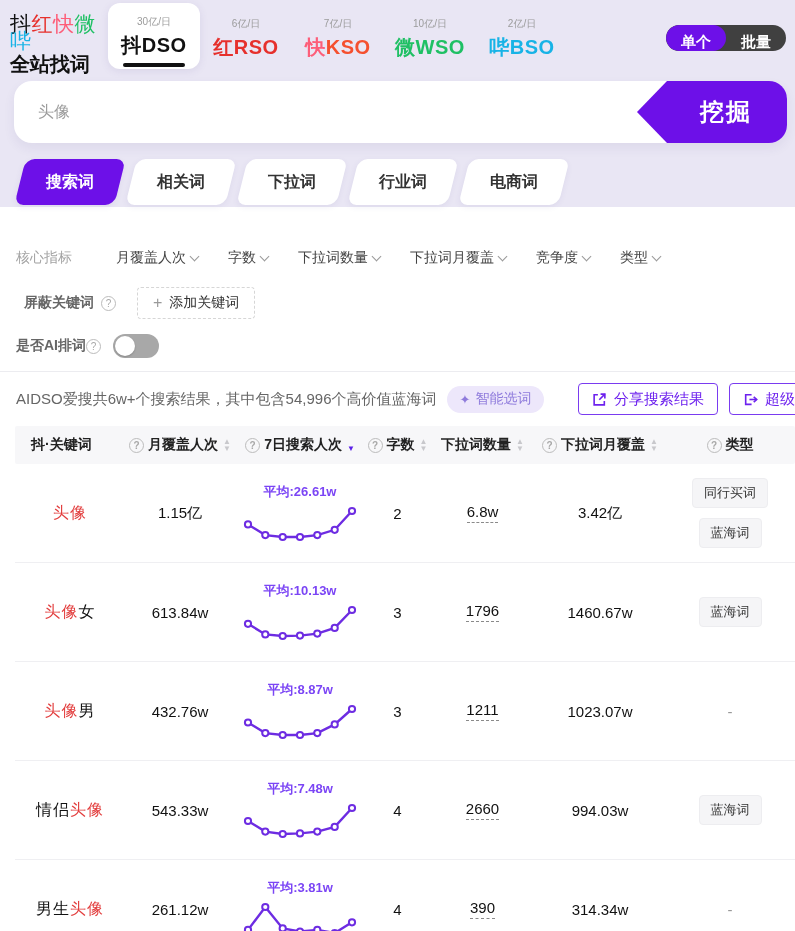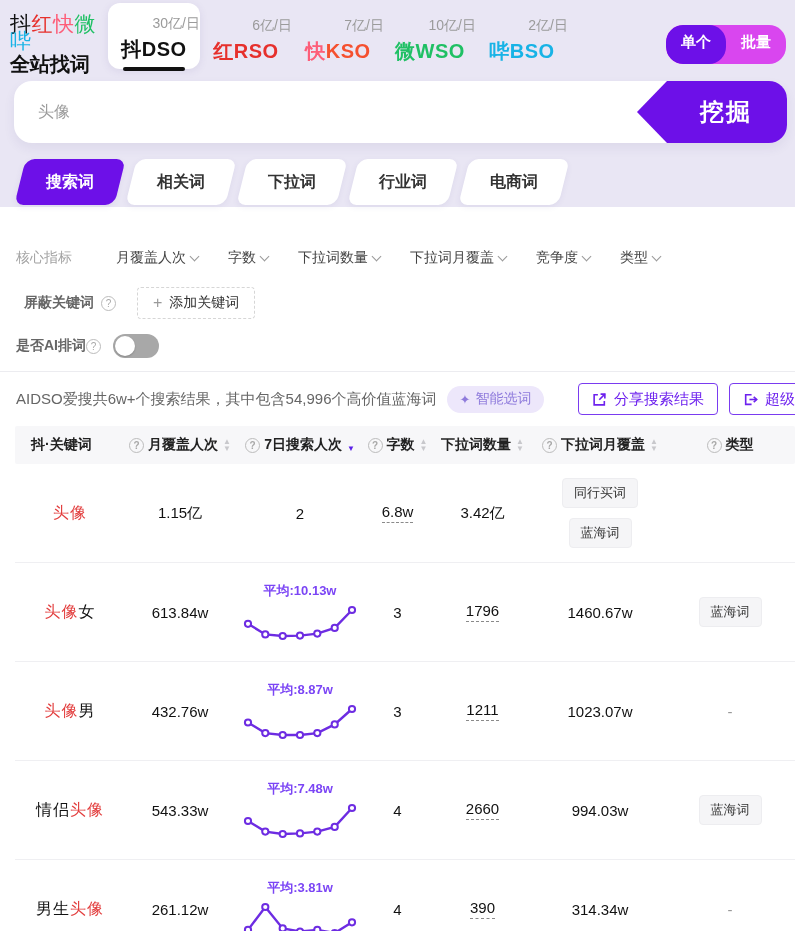--- a/index.html
+++ b/index.html
@@ -10,26 +10,26 @@
   .top { background: #e9e6f4; padding-bottom: 2px; }
 
   .topbar { display: flex; align-items: flex-start; height: 70px; padding: 0 6px 0 10px; }
   .brand { width: 98px; padding-top: 15px; }
   .brand-logo { font-size: 21px; font-weight: normal; letter-spacing: .5px; line-height: 17px; }
   .brand-sub { font-size: 20px; font-weight: 800; color: #111; margin-top: 2px; }
 
   .ptabs { display: flex; }
   .ptab { width: 92px; text-align: center; padding-top: 17px; height: 70px; cursor: pointer; }
   .ptab.active { background: #fff; border-radius: 12px; height: 66px; margin-top: 3px; padding-top: 12px; box-shadow: 0 2px 8px rgba(80,60,140,.10); }
-  .rate { font-size: 14px; color: #9b9b9b; text-align: right; }
+  .rate { font-size: 10px; color: #9b9b9b; }
   .pname { font-size: 20px; font-weight: 800; margin-top: 3px; letter-spacing: .5px; }
   .underbar { display: none; width: 62px; height: 4px; background: #111; border-radius: 2px; margin: 4px auto 0; }
   .ptab.active .underbar { display: block; }
 
-  .mode-toggle { margin-left: auto; margin-top: 25px; margin-right: 3px; display: flex; background: #d946ef; border-radius: 17px; height: 39px; overflow: hidden; justify-content: space-between; }
+  .mode-toggle { margin-left: auto; margin-top: 25px; margin-right: 3px; display: flex; background: #404040; border-radius: 17px; height: 26px; overflow: hidden; justify-content: space-between; }
   .mode { padding: 0 15px; line-height: 33px; color: #fff; font-size: 15px; font-weight: 600; cursor: pointer; }
   .mode.active { background: var(--accent); border-radius: 17px; }
 
   .search-row { position: relative; margin: 11px 8px 0 14px; height: 62px; }
   .search-box { position: absolute; inset: 0; background: #fff; border-radius: 18px; display: flex; align-items: center; padding-left: 24px; box-shadow: 0 5px 12px rgba(60,40,120,.07); }
   .search-value { color: #9b9b9b; font-size: 16px; }
   .dig-btn { position: absolute; right: 0; top: 0; height: 62px; width: 150px; background: var(--accent); border: none; border-radius: 0 18px 18px 0; clip-path: polygon(30px 0, 100% 0, 100% 100%, 30px 100%, 0 50%); color: #fff; font-size: 24px; font-weight: 800; padding-left: 34px; cursor: pointer; font-family: inherit; letter-spacing: 2px; }
 
   .word-tabs { display: flex; gap: 11px; margin: 16px 0 0 20px; height: 46px; }
   .wtab { width: 100px; height: 46px; background: #fff; transform: skewX(-14deg); border-radius: 9px; display: flex; align-items: center; justify-content: center; box-shadow: 0 2px 6px rgba(80,60,140,.08); cursor: pointer; }
@@ -284,20 +284,33 @@
     <span class="th-label">类型</span>
 
   </div>
         </div>
       <div id="tbody">
           <div class="trow">
     <div class="td kw">
               <span class="hl">头像</span>
             </div>
     <div class="td cov">1.15亿</div>
+    <div class="td trend-cell">
+      <span class="avg">平均:26.61w</span>
+      <svg class="spark" viewBox="0 0 120 40">
+                <polyline points="8.0,20.4 25.3,31.1 42.7,33.0 60.0,33.0 77.3,31.1 94.7,25.8 112.0,7.0" fill="none" stroke="#6d2ce2" stroke-width="2.4"></polyline>
+                <circle cx="8.0" cy="20.4" r="3.1" fill="#fff" stroke="#6d2ce2" stroke-width="2"></circle>
+                <circle cx="25.3" cy="31.1" r="3.1" fill="#fff" stroke="#6d2ce2" stroke-width="2"></circle>
+                <circle cx="42.7" cy="33.0" r="3.1" fill="#fff" stroke="#6d2ce2" stroke-width="2"></circle>
+                <circle cx="60.0" cy="33.0" r="3.1" fill="#fff" stroke="#6d2ce2" stroke-width="2"></circle>
+                <circle cx="77.3" cy="31.1" r="3.1" fill="#fff" stroke="#6d2ce2" stroke-width="2"></circle>
+                <circle cx="94.7" cy="25.8" r="3.1" fill="#fff" stroke="#6d2ce2" stroke-width="2"></circle>
+                <circle cx="112.0" cy="7.0" r="3.1" fill="#fff" stroke="#6d2ce2" stroke-width="2"></circle>
+              </svg>
+    </div>
     <div class="td wc">2</div>
     <div class="td">
               <span class="dd-num">6.8w</span>
             </div>
     <div class="td ddm">3.42亿</div>
     <div class="td tags">
               <span class="tag">同行买词</span>
               <span class="tag">蓝海词</span>
             </div>
   </div>

